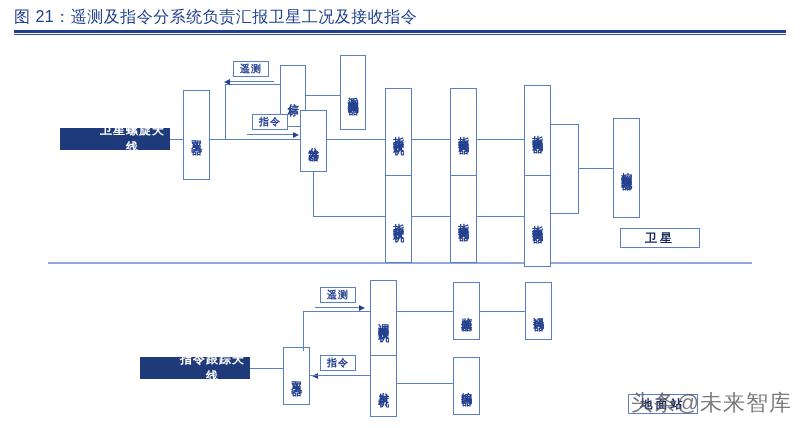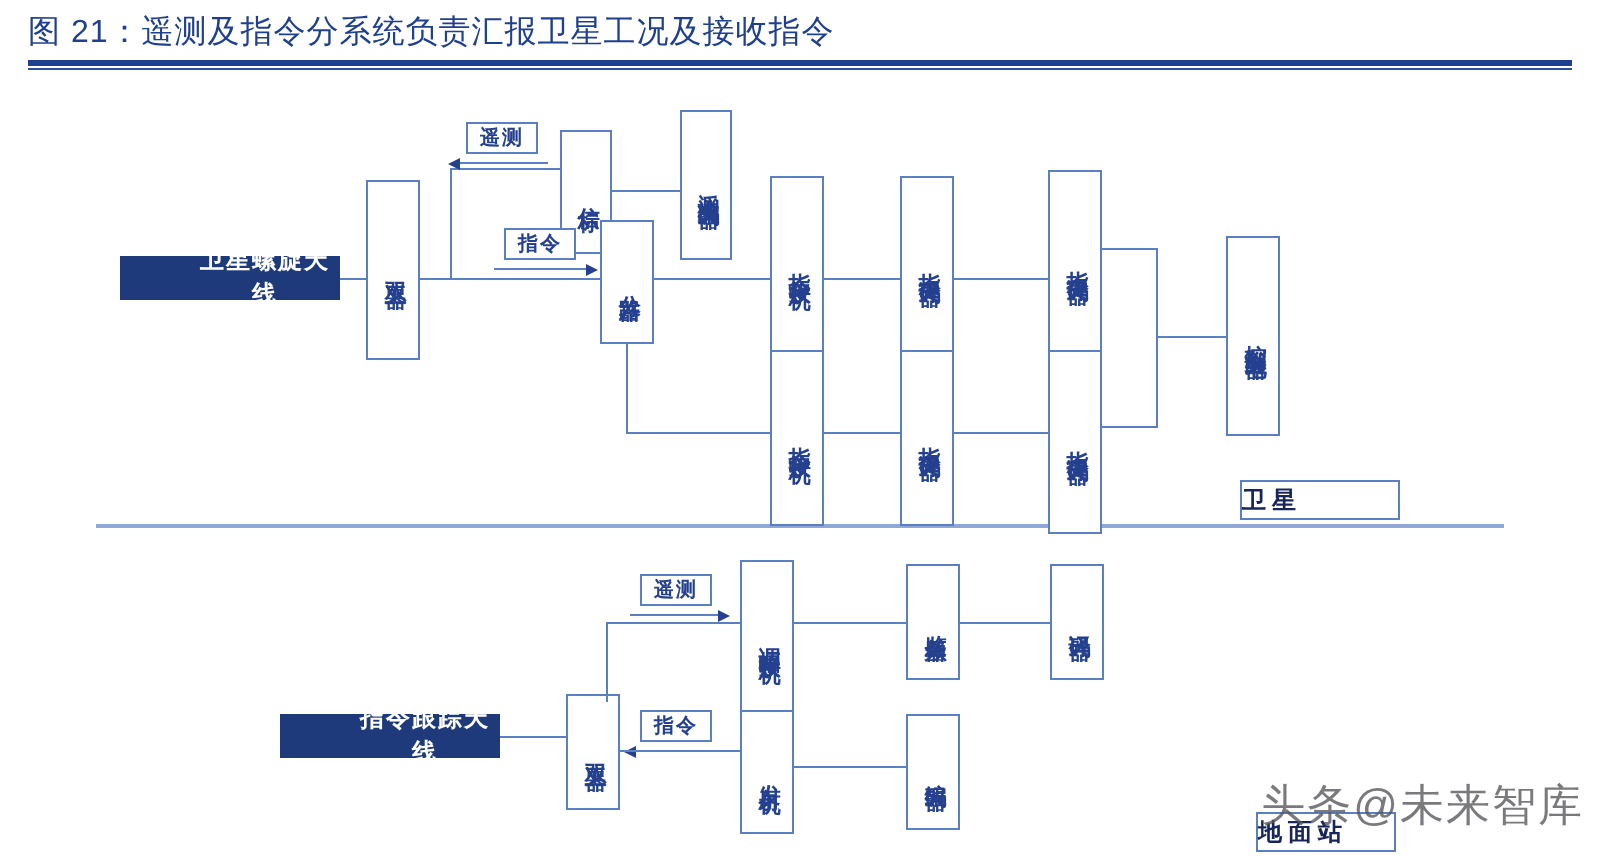--- a/index.html
+++ b/index.html
@@ -59,21 +59,21 @@
     color:#24408f;font-size:10px;font-weight:bold;
     display:flex;align-items:center;justify-content:center;
     letter-spacing:1px;
   }
 
   
   .footlabel{
     position:absolute;box-sizing:border-box;
     border:1.4px solid #5b7fc4;background:#ffffff;
     color:#17255a;font-size:12px;font-weight:bold;letter-spacing:3px;
-    display:flex;align-items:center;justify-content:flex-start;margin-top:12px;
+    display:flex;align-items:center;justify-content:center;
   }
 
   
   .ln{position:absolute;background:#5b7fc4;}
   .lnh{height:1.4px;}
   .lnv{width:1.4px;}
 
   
   .arrow{position:absolute;width:0;height:0;}
   .arrow-r{border-top:3.5px solid transparent;border-bottom:3.5px solid transparent;border-left:6px solid #24408f;}

